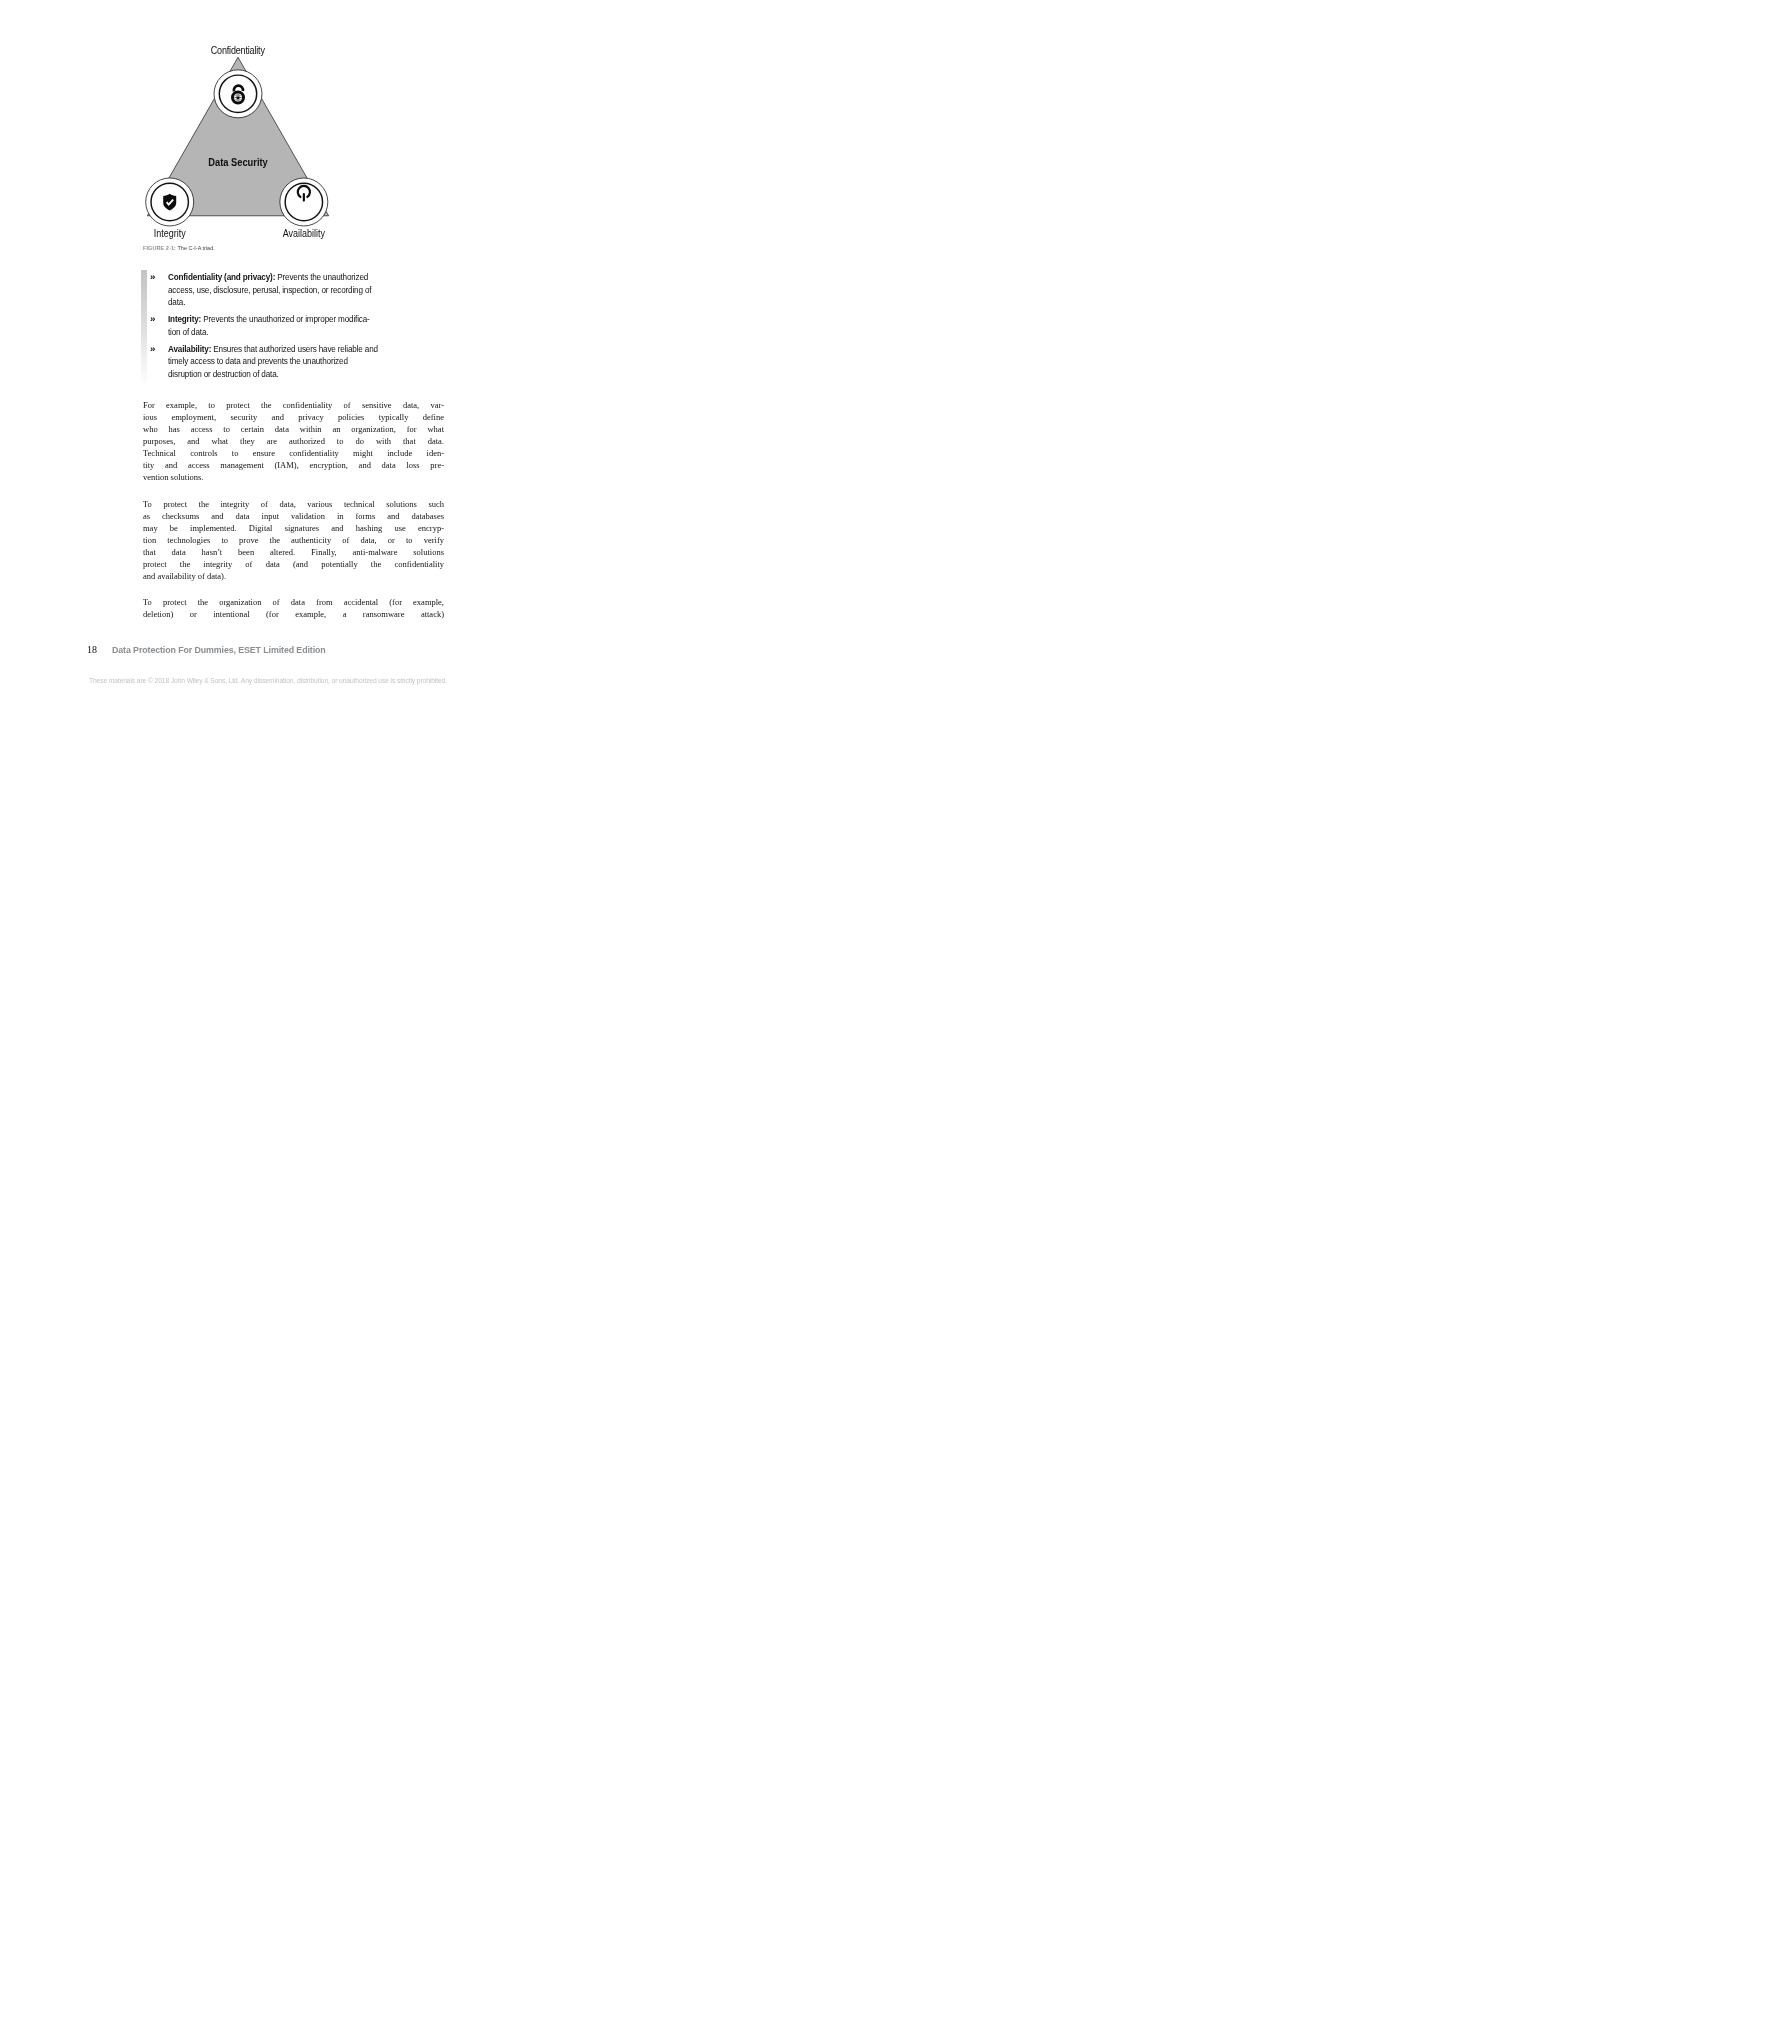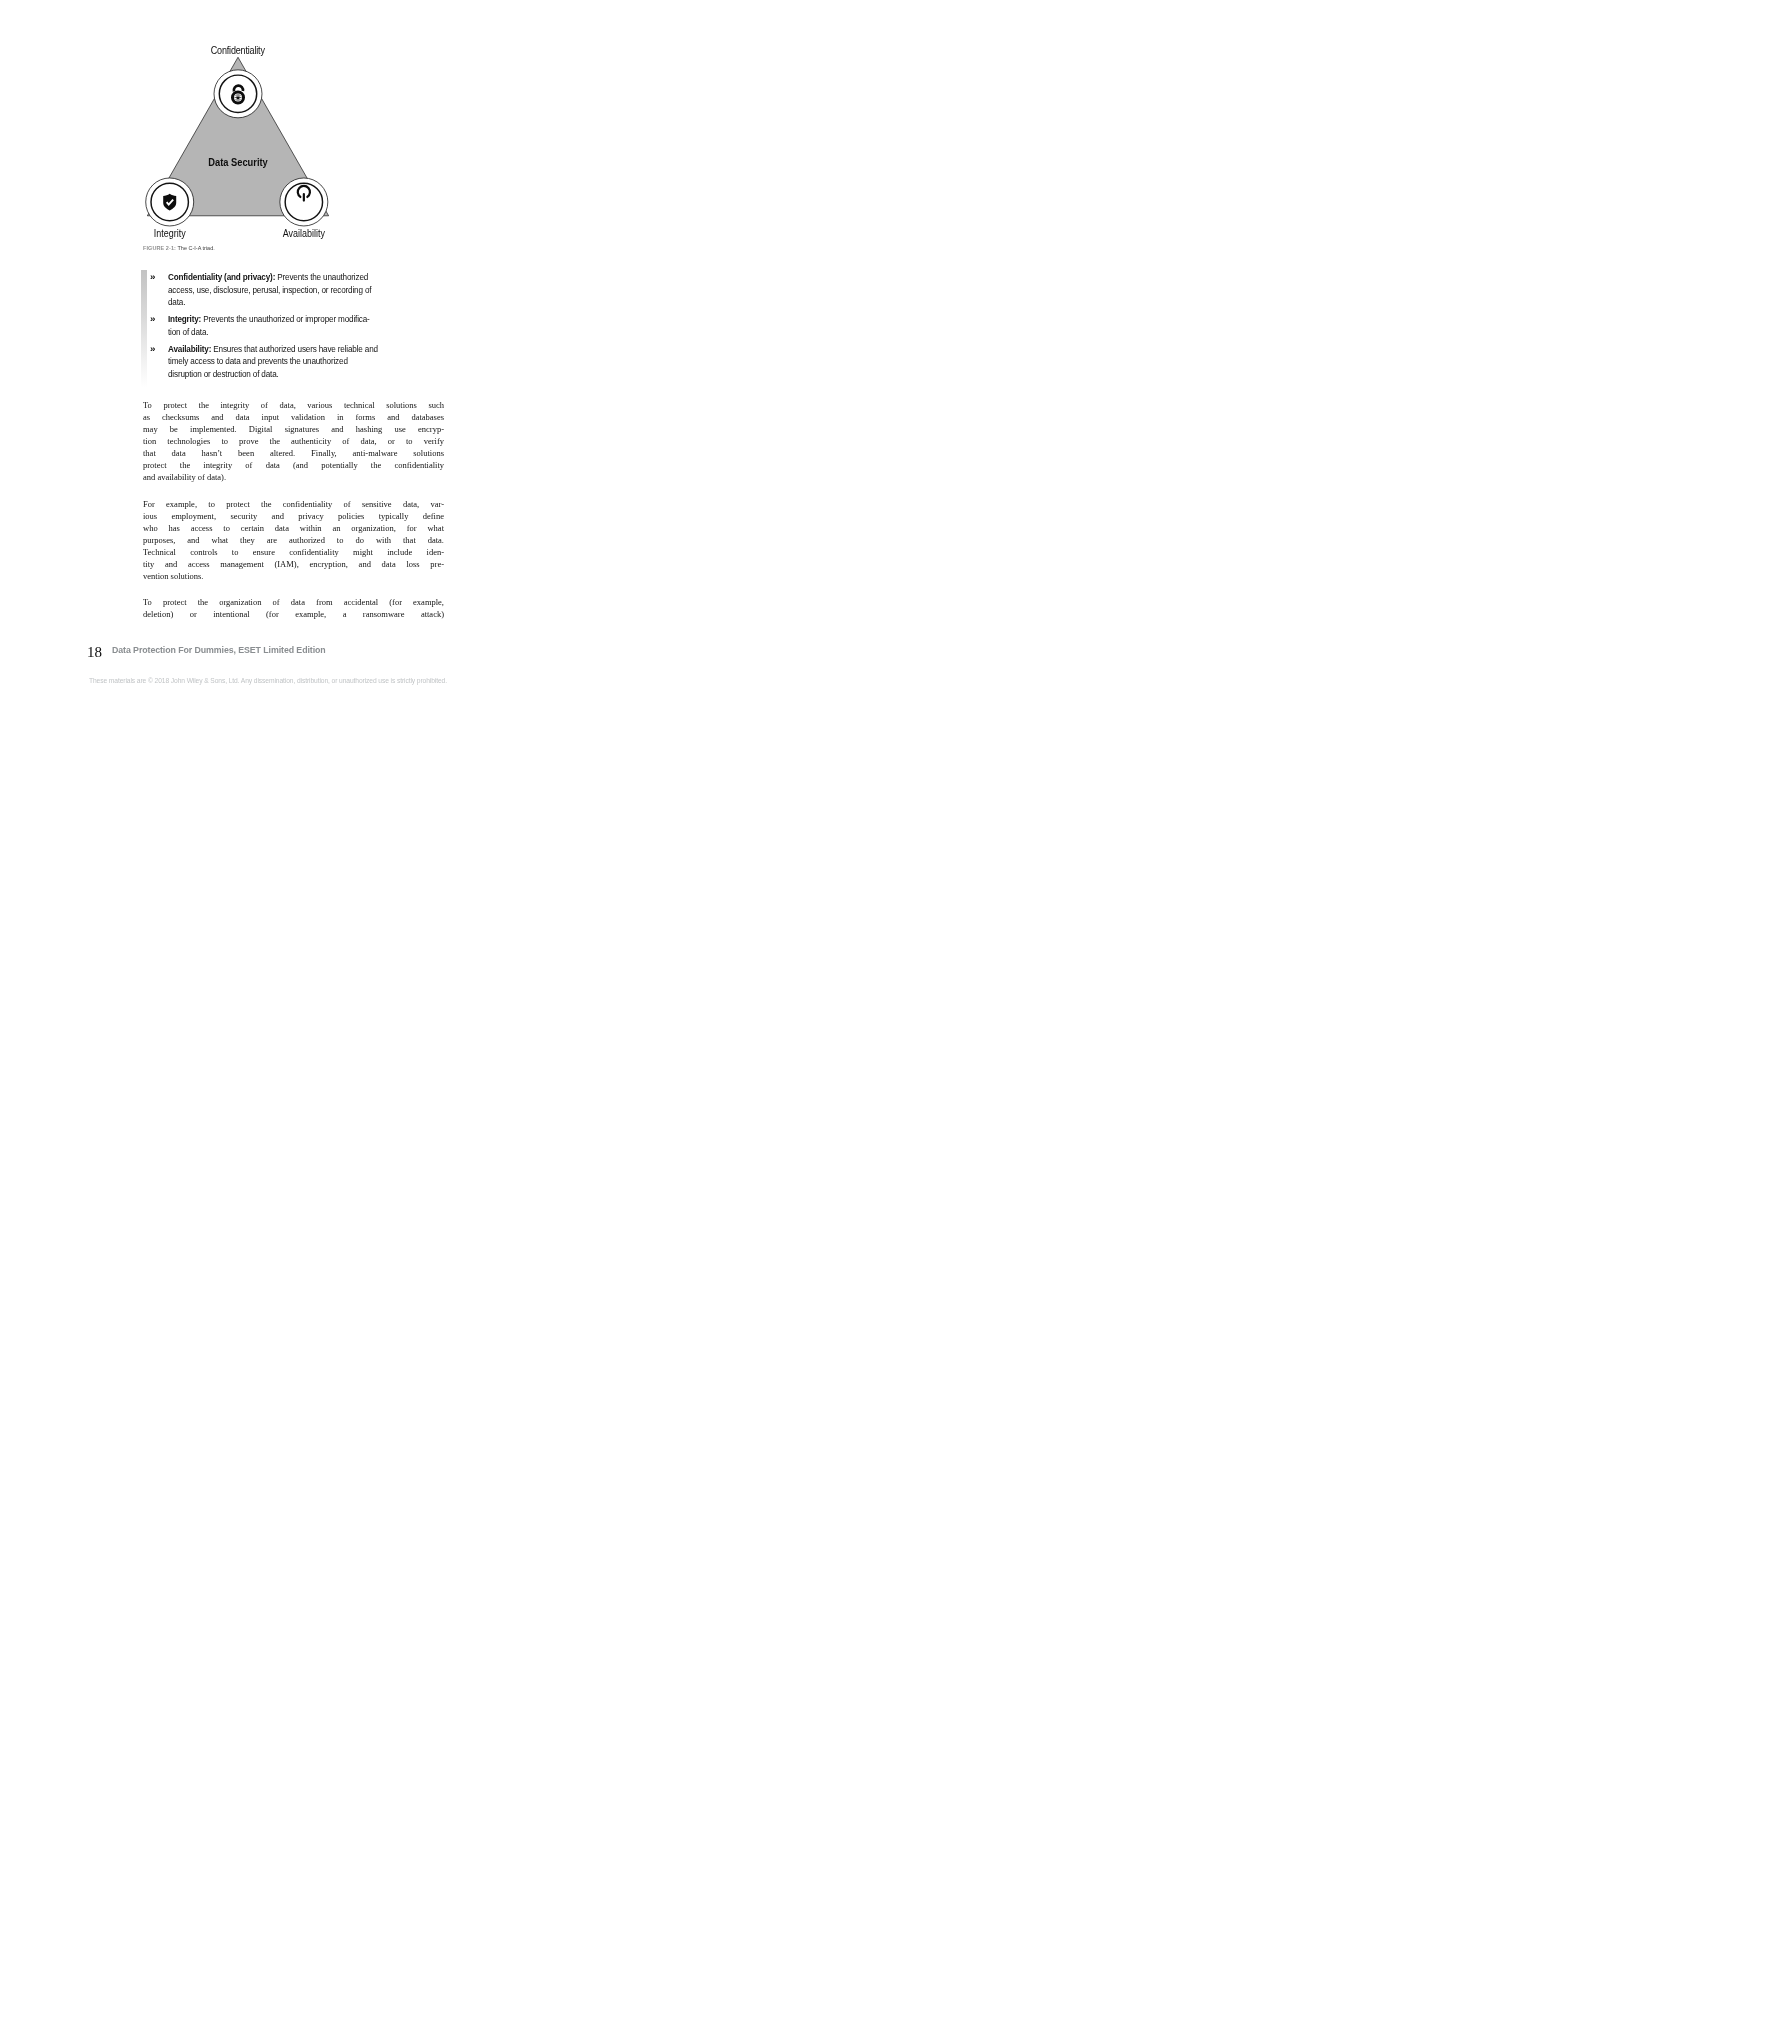--- a/index.html
+++ b/index.html
@@ -30,21 +30,21 @@
 
   
   .bodytext{position:absolute;left:99px;top:399px;width:301px;
             font-family:"Liberation Serif",serif;font-size:8.5px;line-height:12px;color:#121212;}
   .para{margin-bottom:14.7px;}
   .pline{text-align:justify;text-align-last:justify;}
   .pline.plast{text-align-last:left;}
 
   
   .pagenum{position:absolute;left:43px;top:644px;font-family:"Liberation Serif",serif;
-           font-size:15px;color:#0d0d0d;}
+           font-size:10px;color:#0d0d0d;}
   .booktitle{position:absolute;left:68px;top:644px;font-size:9.8px;font-weight:bold;
              color:#8a8e91;letter-spacing:-0.1px;}
   .copyright{position:absolute;left:0;right:0;top:677px;text-align:center;
              font-size:6.7px;color:#c1c4c6;letter-spacing:-0.1px;}
 </style>
 </head>
 <body>
 
 <div class="page">
 
@@ -131,36 +131,36 @@
         <div class="btxt">
           <div class="bline"><b>Availability:</b> Ensures that authorized users have reliable and</div>
           <div class="bline">timely access to data and prevents the unauthorized</div>
           <div class="bline">disruption or destruction of data.</div>
         </div>
       </div>
     </div>
 
   <div class="bodytext">
       <div class="para">
+        <div class="pline">For example, to protect the confidentiality of sensitive data, var-</div>
+        <div class="pline">ious employment, security and privacy policies typically define</div>
+        <div class="pline">who has access to certain data within an organization, for what</div>
+        <div class="pline">purposes, and what they are authorized to do with that data.</div>
+        <div class="pline">Technical controls to ensure confidentiality might include iden-</div>
+        <div class="pline">tity and access management (IAM), encryption, and data loss pre-</div>
+        <div class="pline plast">vention solutions.</div>
+      </div>
+      <div class="para">
         <div class="pline">To protect the integrity of data, various technical solutions such</div>
         <div class="pline">as checksums and data input validation in forms and databases</div>
         <div class="pline">may be implemented. Digital signatures and hashing use encryp-</div>
         <div class="pline">tion technologies to prove the authenticity of data, or to verify</div>
         <div class="pline">that data hasn’t been altered. Finally, anti-malware solutions</div>
         <div class="pline">protect the integrity of data (and potentially the confidentiality</div>
         <div class="pline plast">and availability of data).</div>
-      </div>
-      <div class="para">
-        <div class="pline">For example, to protect the confidentiality of sensitive data, var-</div>
-        <div class="pline">ious employment, security and privacy policies typically define</div>
-        <div class="pline">who has access to certain data within an organization, for what</div>
-        <div class="pline">purposes, and what they are authorized to do with that data.</div>
-        <div class="pline">Technical controls to ensure confidentiality might include iden-</div>
-        <div class="pline">tity and access management (IAM), encryption, and data loss pre-</div>
-        <div class="pline plast">vention solutions.</div>
       </div>
       <div class="para">
         <div class="pline">To protect the organization of data from accidental (for example,</div>
         <div class="pline">deletion) or intentional (for example, a ransomware attack)</div>
       </div>
     </div>
 
   <div class="pagenum">18</div>
   <div class="booktitle">
     <span class="condl">Data Protection For Dummies, ESET Limited Edition</span>

